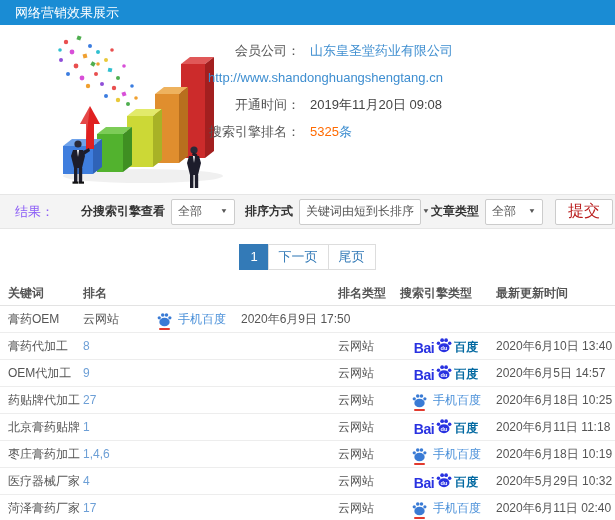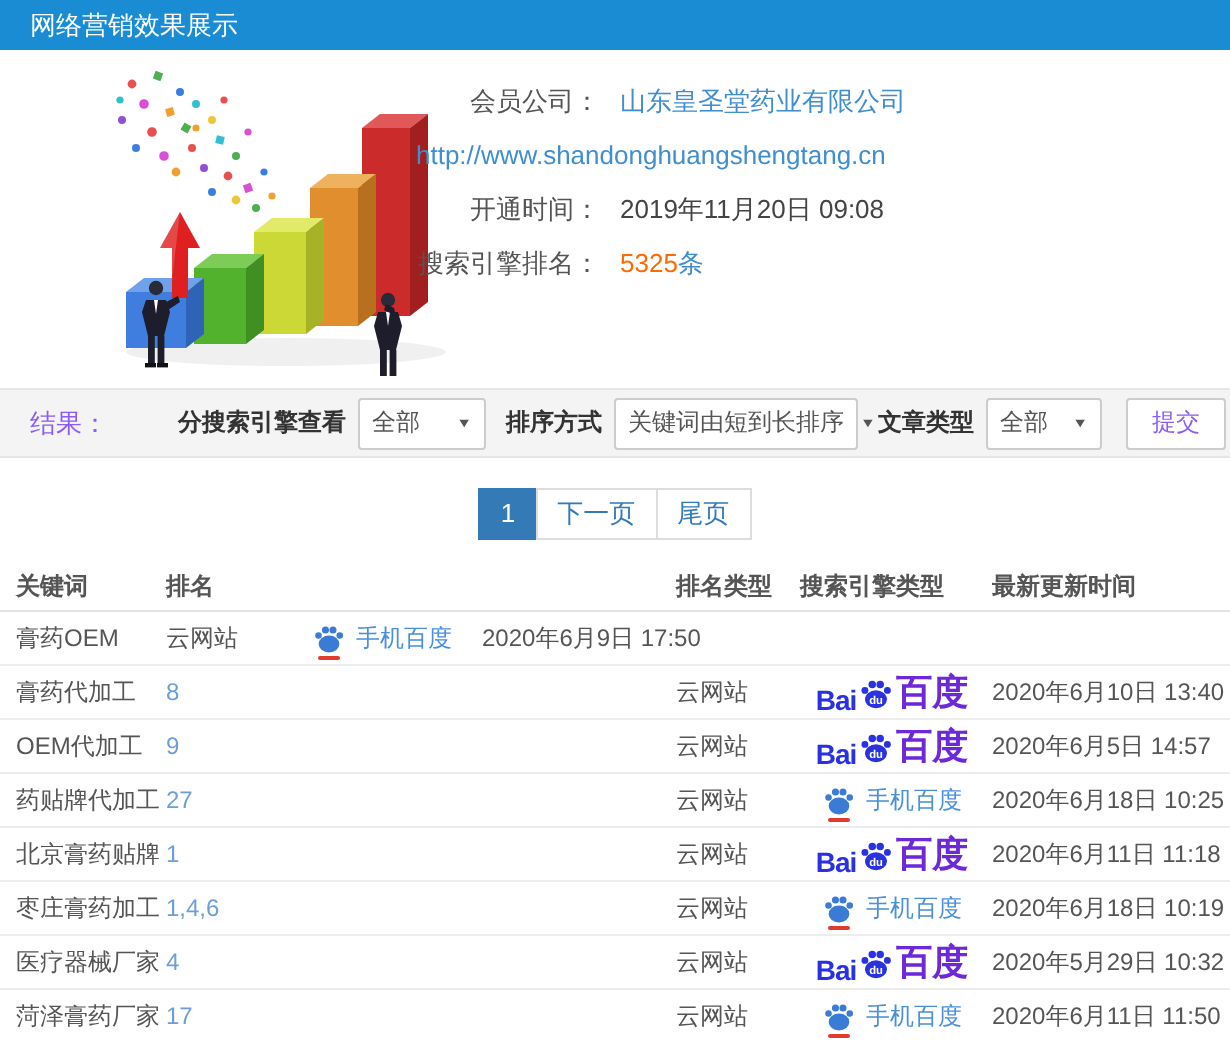--- a/index.html
+++ b/index.html
@@ -30,21 +30,21 @@
   .filter-controls { margin-left:auto; display:flex; align-items:center; }
   .filter-label { font-size:12px; font-weight:bold; color:#333; margin:0 6px 0 10px; white-space:nowrap; }
   .select { height:26px; background:#fff; border:1px solid #ccc; border-radius:2px;
     display:flex; align-items:center; padding:0 6px; font-size:12px; color:#555;
     cursor:pointer; white-space:nowrap; }
   .select .caret { font-size:8px; color:#555; margin-left:8px; transform:scaleY(.8); }
   .sel-engine { width:64px; justify-content:space-between; }
   .sel-sort { width:122px; justify-content:space-between; }
   .sel-article { width:58px; justify-content:space-between; }
   .submit-btn { height:26px; margin-left:12px; padding:0 12px; background:#fff;
-    border:1px solid #ccc; border-radius:2px; font-size:12px; color:#8b5cf6; cursor:pointer;
+    border:1px solid #ccc; border-radius:2px; font-size:16px; color:#b91c1c; cursor:pointer;
     font-family:inherit; white-space:nowrap; }
 
   
   .pagination { margin-top:15px; display:flex; justify-content:center; }
   .page-btn { height:26px; min-width:28px; padding:0 10px; border:1px solid #ddd;
     background:#fff; color:#337ab7; font-size:13px; line-height:24px; text-align:center;
     cursor:pointer; margin-left:-1px; }
   .page-btn.active { background:#337ab7; border-color:#337ab7; color:#fff; margin-left:0; }
 
   
@@ -61,21 +61,21 @@
   .c-updated { flex:1; }
 
   
   .engine-mobile { display:flex; align-items:center; }
   .engine-mobile .paw-wrap { position:relative; width:17px; height:17px; }
   .engine-mobile .redline { position:absolute; left:3px; bottom:-2px; width:11px; height:2px; background:#e23a2e; border-radius:1px; }
   .engine-mobile .m-label { color:#4a90d9; font-size:12px; margin-left:5px; }
   .engine-baidu { display:flex; align-items:flex-end; }
   .engine-baidu .bai { color:#2932e1; font-weight:bold; font-size:14px; letter-spacing:-0.5px; }
   .engine-baidu .du-paw { margin:0 1px -1px 1px; }
-  .engine-baidu .du-name { color:#6d28d9; font-weight:bold; font-size:18px; }
+  .engine-baidu .du-name { color:#0369a1; font-weight:bold; font-size:12px; }
 
   svg text { font-family:"Liberation Sans","DejaVu Sans",sans-serif; }
 </style>
 </head>
 <body>
 
 <div class="page">
 
   <div class="titlebar">网络营销效果展示</div>
 
@@ -411,18 +411,18 @@
                     <circle cx="9.5" cy="5.6" r="2.5"></circle>
           <circle cx="14.8" cy="5.6" r="2.5"></circle>
                     <circle cx="19.6" cy="9.6" r="2.3"></circle>
         </g>
       </svg>
       <span class="redline"></span>
     </span>
     <span class="m-label">手机百度</span>
   </span>
 </div>
-    <div class="c-updated">2020年6月11日 11:50</div>
+    <div class="c-updated">2020年6月11日 02:40</div>
   </div>
 </div>
   </div>
 
 </div>
 
 </body></html>

